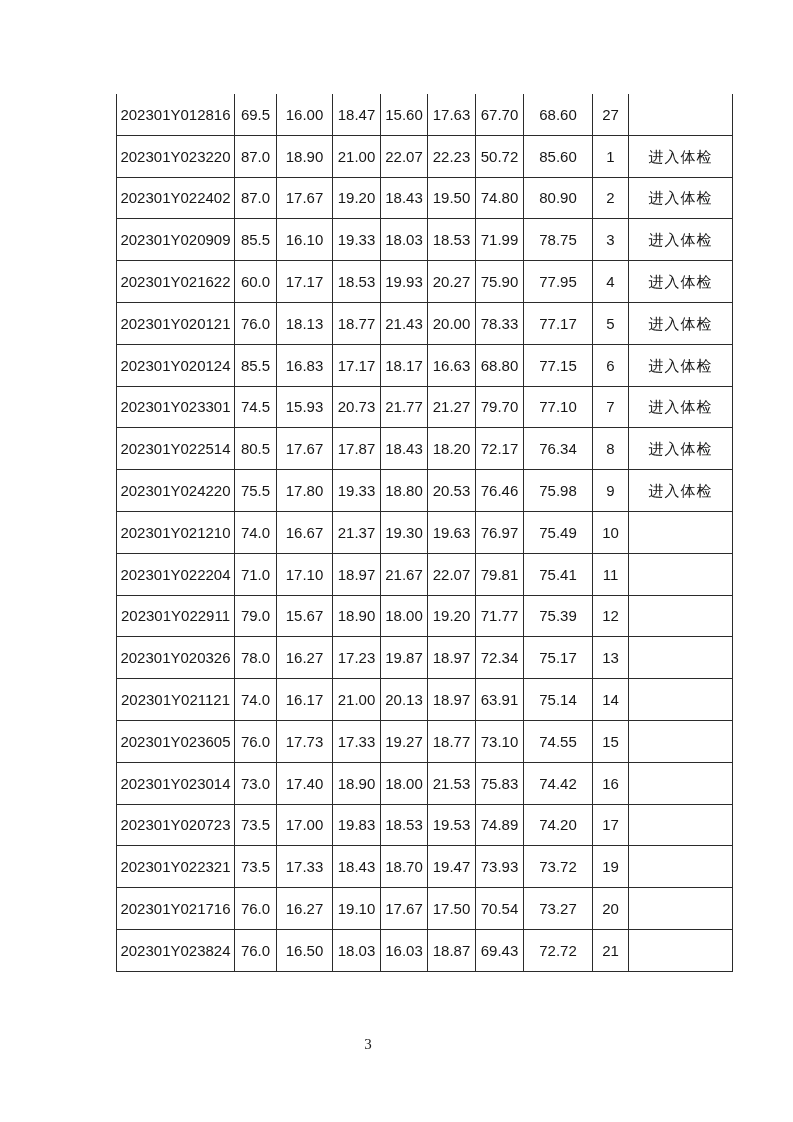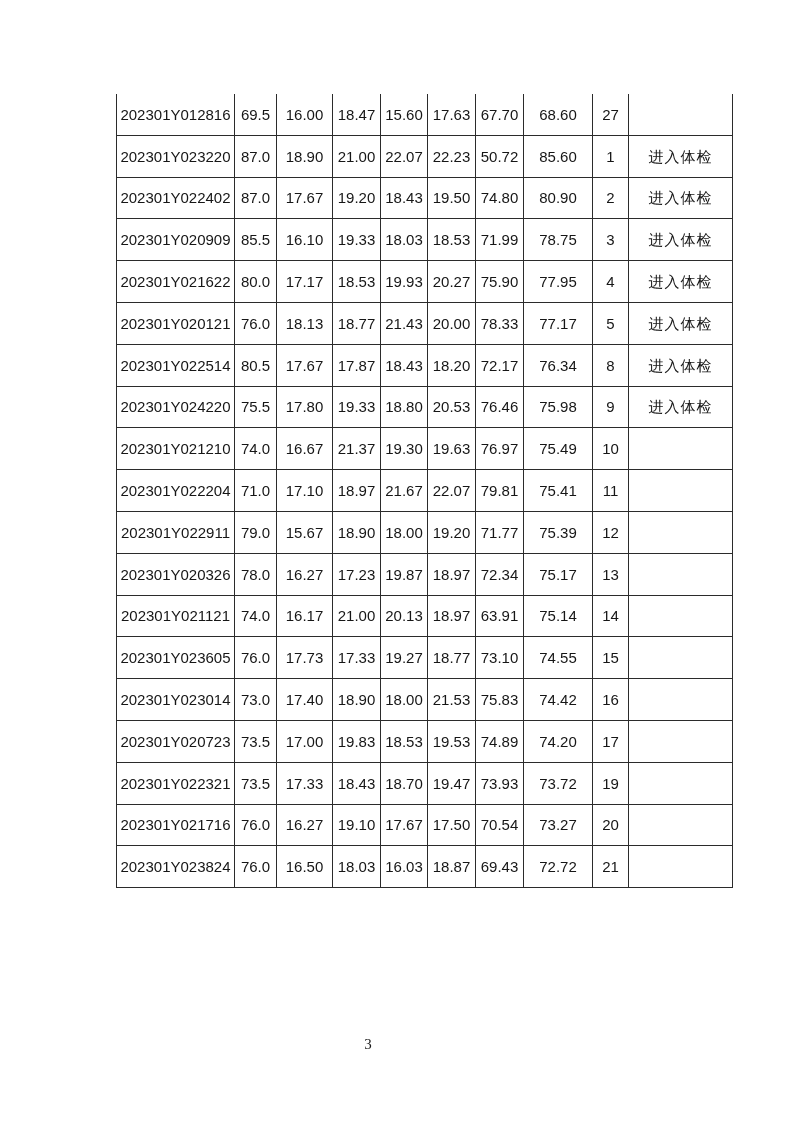--- a/index.html
+++ b/index.html
@@ -117,21 +117,21 @@
           <td>19.33</td>
           <td>18.03</td>
           <td>18.53</td>
           <td>71.99</td>
           <td>78.75</td>
           <td>3</td>
           <td class="status-cell">进入体检</td>
         </tr>
         <tr>
           <td>202301Y021622</td>
-          <td>80.0</td>
+          <td>60.0</td>
           <td>17.17</td>
           <td>18.53</td>
           <td>19.93</td>
           <td>20.27</td>
           <td>75.90</td>
           <td>77.95</td>
           <td>4</td>
           <td class="status-cell">进入体检</td>
         </tr>
         <tr>
@@ -140,20 +140,44 @@
           <td>18.13</td>
           <td>18.77</td>
           <td>21.43</td>
           <td>20.00</td>
           <td>78.33</td>
           <td>77.17</td>
           <td>5</td>
           <td class="status-cell">进入体检</td>
         </tr>
         <tr>
+          <td>202301Y020124</td>
+          <td>85.5</td>
+          <td>16.83</td>
+          <td>17.17</td>
+          <td>18.17</td>
+          <td>16.63</td>
+          <td>68.80</td>
+          <td>77.15</td>
+          <td>6</td>
+          <td class="status-cell">进入体检</td>
+        </tr>
+        <tr>
+          <td>202301Y023301</td>
+          <td>74.5</td>
+          <td>15.93</td>
+          <td>20.73</td>
+          <td>21.77</td>
+          <td>21.27</td>
+          <td>79.70</td>
+          <td>77.10</td>
+          <td>7</td>
+          <td class="status-cell">进入体检</td>
+        </tr>
+        <tr>
           <td>202301Y022514</td>
           <td>80.5</td>
           <td>17.67</td>
           <td>17.87</td>
           <td>18.43</td>
           <td>18.20</td>
           <td>72.17</td>
           <td>76.34</td>
           <td>8</td>
           <td class="status-cell">进入体检</td>

